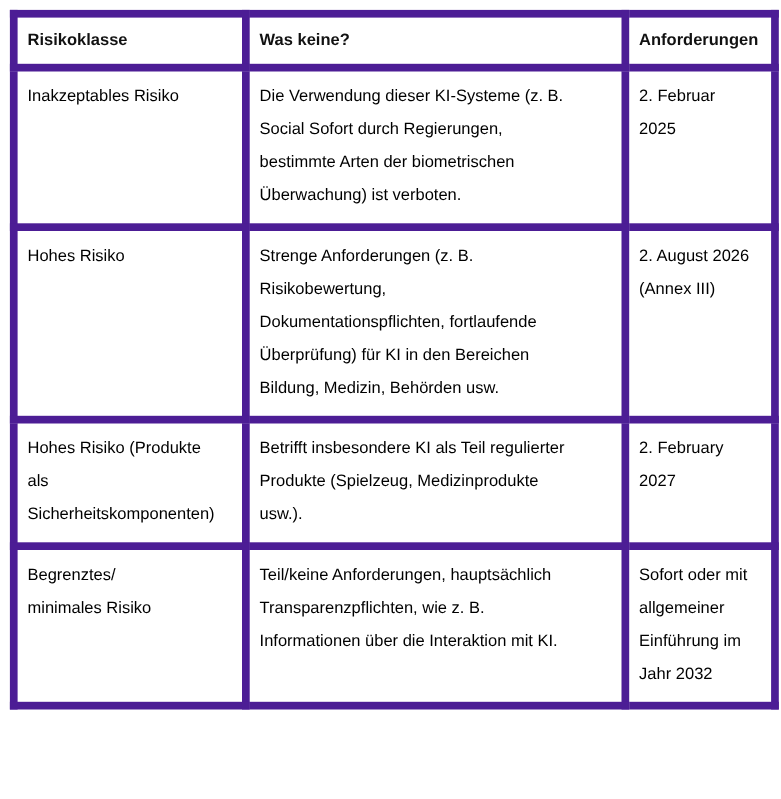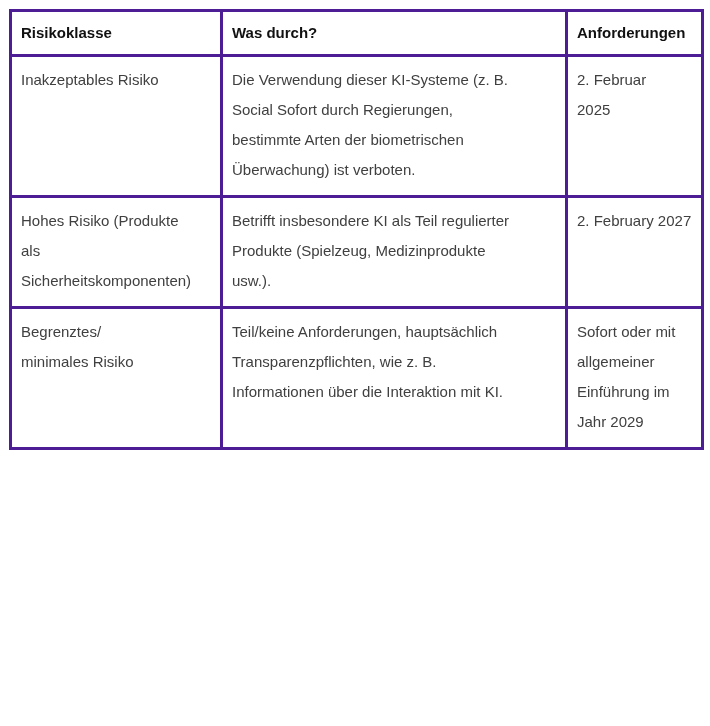--- a/index.html
+++ b/index.html
@@ -21,82 +21,92 @@
     table-layout: fixed;
     width: 692px;
     border: 1px solid #000000;
     border-bottom: 3px solid #000000;
   }
   table.risk-table col.c1 { width: 211px; }
   table.risk-table col.c2 { width: 345px; }
   table.risk-table col.c3 { width: 136px; }
   table.risk-table th,
   table.risk-table td {
-    border: 3px solid #4c1d95;
+    border: 7px solid #4c1d95;
     vertical-align: top;
     text-align: left;
     font-size: 15px;
     line-height: 30px;
     white-space: pre-line;
     overflow: hidden;
     word-wrap: break-word;
   }
   table.risk-table th {
     padding: 6px 8px 6px 9px;
     font-weight: bold;
     color: #111111;
   }
   table.risk-table td {
     padding: 8px 8px 10px 9px;
     font-weight: normal;
-    color: #404040;
+    color: #000000;
   }
 </style>
 </head>
 <body>
 
 <div class="page">
   <table class="risk-table">
     <colgroup>
       <col class="c1">
       <col class="c2">
       <col class="c3">
     </colgroup>
     <thead>
       <tr>
         <th>Risikoklasse</th>
-        <th>Was durch?</th>
+        <th>Was keine?</th>
         <th>Anforderungen</th>
       </tr>
     </thead>
     <tbody>
       <tr>
         <td>Inakzeptables Risiko</td>
         <td>Die Verwendung dieser KI-Systeme (z. B.
 Social Sofort durch Regierungen,
 bestimmte Arten der biometrischen
 Überwachung) ist verboten.</td>
         <td>2. Februar
 2025</td>
+      </tr>
+      <tr>
+        <td>Hohes Risiko</td>
+        <td>Strenge Anforderungen (z. B.
+Risikobewertung,
+Dokumentationspflichten, fortlaufende
+Überprüfung) für KI in den Bereichen
+Bildung, Medizin, Behörden usw.</td>
+        <td>2. August 2026
+(Annex III)</td>
       </tr>
       <tr>
         <td>Hohes Risiko (Produkte
 als
 Sicherheitskomponenten)</td>
         <td>Betrifft insbesondere KI als Teil regulierter
 Produkte (Spielzeug, Medizinprodukte
 usw.).</td>
         <td>2. February 2027</td>
       </tr>
       <tr>
         <td>Begrenztes/
 minimales Risiko</td>
         <td>Teil/keine Anforderungen, hauptsächlich
 Transparenzpflichten, wie z. B.
 Informationen über die Interaktion mit KI.</td>
         <td>Sofort oder mit
 allgemeiner
 Einführung im
-Jahr 2029</td>
+Jahr 2032</td>
       </tr>
     </tbody>
   </table>
 </div>
 
 </body></html>

